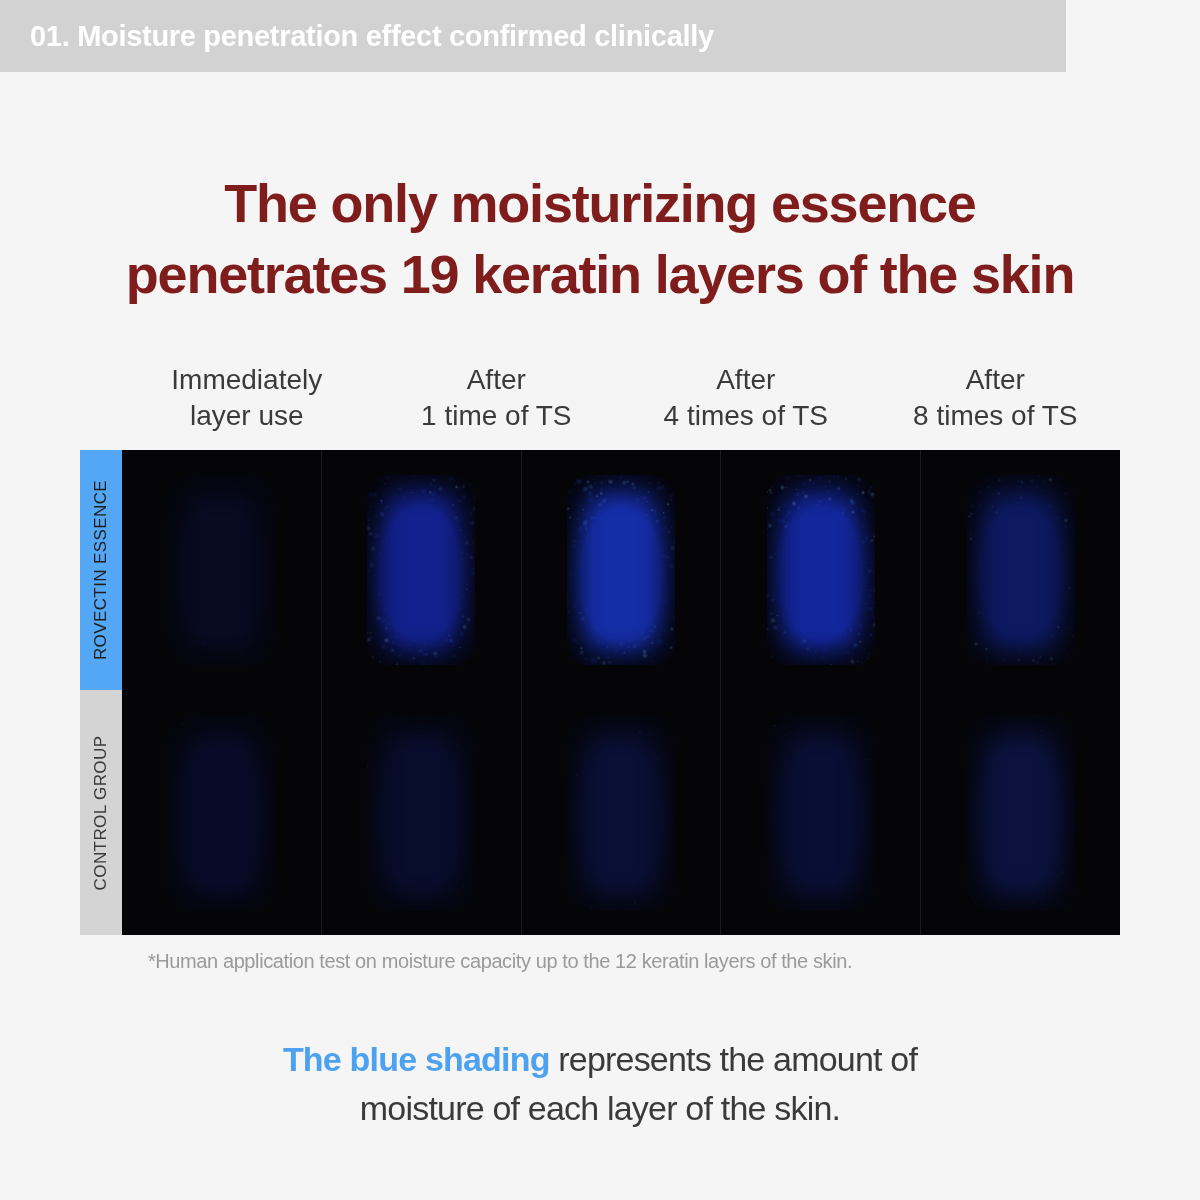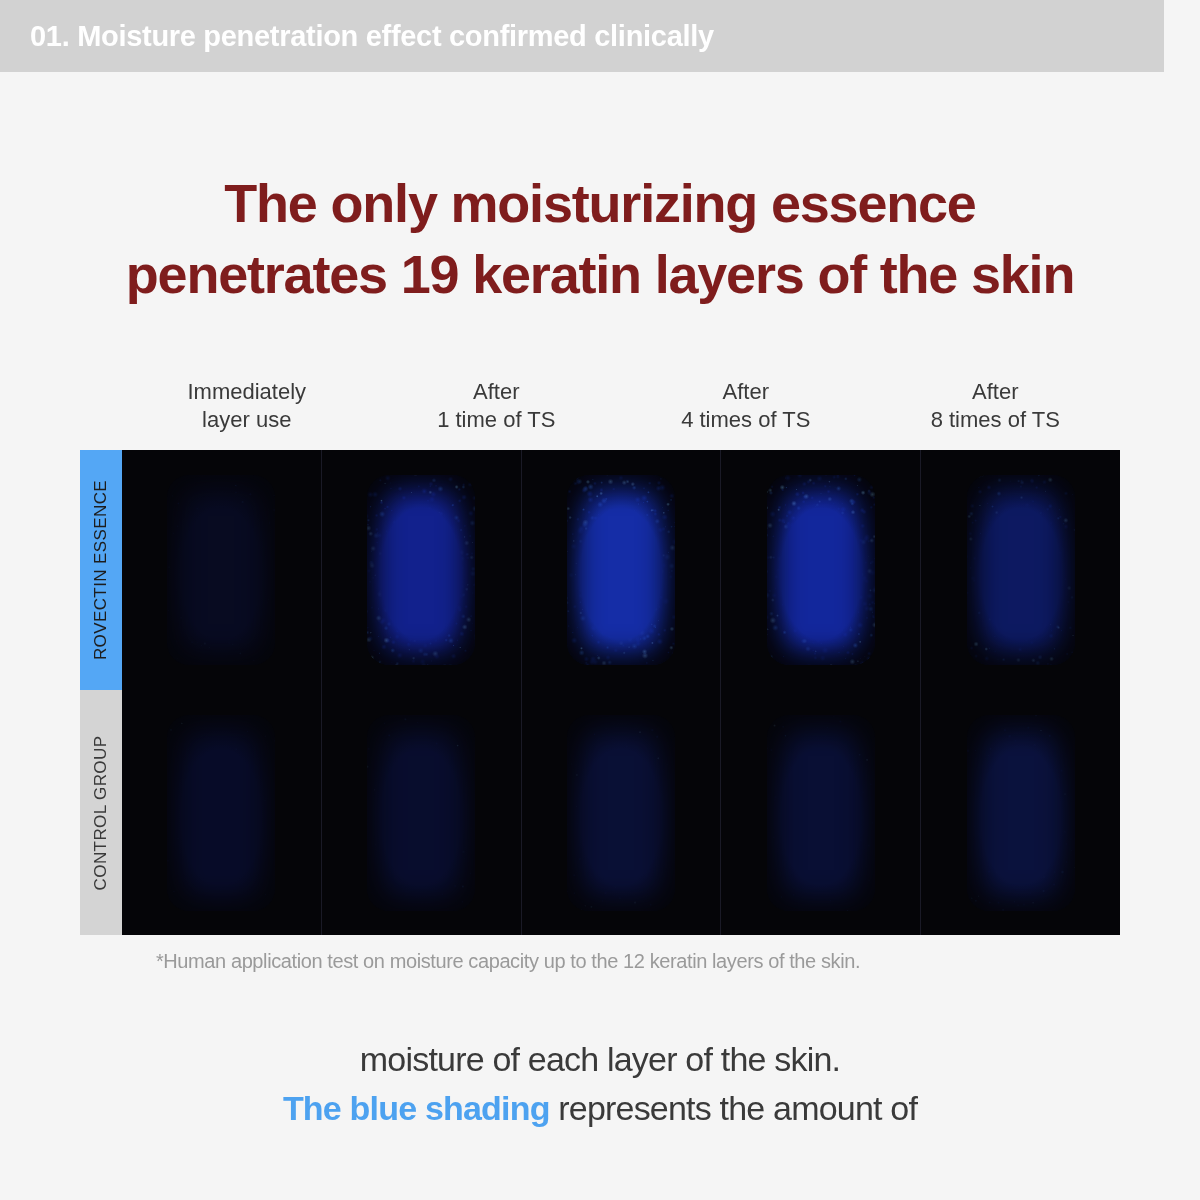--- a/index.html
+++ b/index.html
@@ -16,21 +16,21 @@
     position: relative;
     width: 1200px;
     height: 1200px;
     background: #f5f5f5;
   }
 
   
   .header-bar {
     position: absolute;
     left: 0; top: 0;
-    width: 1164px;
+    width: 1066px;
     height: 72px;
     background: #d2d2d2;
     display: flex;
     align-items: center;
   }
   .header-title {
     margin-left: 30px;
     color: #ffffff;
     font-size: 29px;
     font-weight: 700;
@@ -61,21 +61,21 @@
     display: flex;
   }
   .col-header {
     flex: 1 1 0;
     display: flex;
     flex-direction: column;
     justify-content: flex-end;
     align-items: center;
     text-align: center;
     color: #3a3a3a;
-    font-size: 22px;
+    font-size: 28px;
     line-height: 1.28;
     padding-bottom: 4px;
   }
   .col-header span { display: block; white-space: nowrap; }
 
   
   .grid-block {
     position: absolute;
     left: 80px; top: 450px;
     width: 1040px;
@@ -151,21 +151,21 @@
     transform: translate(-50%, -50%);
     width: 108px;
     height: 190px;
     border-radius: 22px;
   }
   .panel-row-bottom .sample { height: 196px; }
 
   
   .footnote {
     position: absolute;
-    left: 8px; top: 950px;
+    left: 0; top: 950px;
     width: 1000px;
     text-align: center;
     color: #9a9a9a;
     font-size: 20px;
     letter-spacing: -0.4px;
   }
 
   
   .caption {
     position: absolute;
@@ -261,17 +261,17 @@
         <div class="cell">
             <div class="sample" style="background-image: radial-gradient(78% 72% at 50% 52%, rgb(14, 26, 92) 0%, rgb(14, 26, 92) 48%, rgba(5, 6, 22, 0) 88%), radial-gradient(0.5px at 68.6% 99.1%, rgba(70, 150, 255, 0.5) 0%, rgba(10, 12, 60, 0) 100%), radial-gradient(0.6px at 8% 18%, rgba(32, 72, 215, 0.35) 0%, rgba(10, 12, 60, 0) 100%), radial-gradient(1.49px at 35.1% 7.7%, rgba(32, 72, 215, 0.35) 0%, rgba(10, 12, 60, 0) 100%), radial-gradient(1.14px at 58.4% 75%, rgba(32, 72, 215, 0.35) 0%, rgba(10, 12, 60, 0) 100%), radial-gradient(1.02px at 92.3% 75%, rgba(32, 72, 215, 0.35) 0%, rgba(10, 12, 60, 0) 100%), radial-gradient(1.28px at 92% 65.8%, rgba(32, 72, 215, 0.35) 0%, rgba(10, 12, 60, 0) 100%), radial-gradient(1.51px at 101.9% 40.8%, rgba(32, 72, 215, 0.35) 0%, rgba(10, 12, 60, 0) 100%), radial-gradient(1.7px at 101.2% 28.2%, rgba(150, 225, 255, 0.63) 0%, rgba(10, 12, 60, 0) 100%), radial-gradient(1.35px at 47.4% 97.1%, rgba(32, 72, 215, 0.35) 0%, rgba(10, 12, 60, 0) 100%), radial-gradient(1.56px at 21.9% 52.2%, rgba(32, 72, 215, 0.35) 0%, rgba(10, 12, 60, 0) 100%), radial-gradient(0.77px at 6.9% 57.1%, rgba(32, 72, 215, 0.35) 0%, rgba(10, 12, 60, 0) 100%), radial-gradient(1.4px at 35.7% 60.1%, rgba(70, 150, 255, 0.5) 0%, rgba(10, 12, 60, 0) 100%), radial-gradient(0.95px at 40.2% 25%, rgba(32, 72, 215, 0.35) 0%, rgba(10, 12, 60, 0) 100%), radial-gradient(1.67px at 39.6% 10.8%, rgba(32, 72, 215, 0.35) 0%, rgba(10, 12, 60, 0) 100%), radial-gradient(1.19px at 8.2% 94.8%, rgba(70, 150, 255, 0.5) 0%, rgba(10, 12, 60, 0) 100%), radial-gradient(1.71px at 28.8% 30.6%, rgba(70, 150, 255, 0.5) 0%, rgba(10, 12, 60, 0) 100%), radial-gradient(1.05px at 66.4% 30.5%, rgba(32, 72, 215, 0.35) 0%, rgba(10, 12, 60, 0) 100%), radial-gradient(1.19px at 81% 80.1%, rgba(32, 72, 215, 0.35) 0%, rgba(10, 12, 60, 0) 100%), radial-gradient(1.07px at 61.2% 95.8%, rgba(150, 225, 255, 0.63) 0%, rgba(10, 12, 60, 0) 100%), radial-gradient(1.28px at 24% 32.8%, rgba(32, 72, 215, 0.35) 0%, rgba(10, 12, 60, 0) 100%), radial-gradient(1.53px at 52.8% 96.7%, rgba(32, 72, 215, 0.35) 0%, rgba(10, 12, 60, 0) 100%), radial-gradient(1.42px at 33.5% 99.4%, rgba(70, 150, 255, 0.5) 0%, rgba(10, 12, 60, 0) 100%), radial-gradient(1.62px at 62.6% 15.3%, rgba(32, 72, 215, 0.35) 0%, rgba(10, 12, 60, 0) 100%), radial-gradient(1.54px at 69.1% 82.7%, rgba(32, 72, 215, 0.35) 0%, rgba(10, 12, 60, 0) 100%), radial-gradient(0.68px at 25.5% 53.7%, rgba(32, 72, 215, 0.35) 0%, rgba(10, 12, 60, 0) 100%), radial-gradient(0.57px at 75.3% 53.9%, rgba(70, 150, 255, 0.5) 0%, rgba(10, 12, 60, 0) 100%), radial-gradient(1.68px at 63.9% 22%, rgba(32, 72, 215, 0.35) 0%, rgba(10, 12, 60, 0) 100%), radial-gradient(0.99px at 53.9% 63%, rgba(150, 225, 255, 0.63) 0%, rgba(10, 12, 60, 0) 100%), radial-gradient(1.51px at 34% 80.7%, rgba(70, 150, 255, 0.5) 0%, rgba(10, 12, 60, 0) 100%), radial-gradient(0.78px at 55% 53.8%, rgba(32, 72, 215, 0.35) 0%, rgba(10, 12, 60, 0) 100%), radial-gradient(0.6px at 82.1% 2.5%, rgba(32, 72, 215, 0.35) 0%, rgba(10, 12, 60, 0) 100%), radial-gradient(1.65px at 71.2% 82.6%, rgba(70, 150, 255, 0.5) 0%, rgba(10, 12, 60, 0) 100%), radial-gradient(1.72px at 0.8% 18.3%, rgba(32, 72, 215, 0.35) 0%, rgba(10, 12, 60, 0) 100%), radial-gradient(1.27px at 43.8% 22.7%, rgba(70, 150, 255, 0.5) 0%, rgba(10, 12, 60, 0) 100%), radial-gradient(1.23px at 69.8% 26.7%, rgba(32, 72, 215, 0.35) 0%, rgba(10, 12, 60, 0) 100%), radial-gradient(1.56px at 48.1% 45.7%, rgba(32, 72, 215, 0.35) 0%, rgba(10, 12, 60, 0) 100%), radial-gradient(0.98px at 63% 25.9%, rgba(32, 72, 215, 0.35) 0%, rgba(10, 12, 60, 0) 100%), radial-gradient(1.05px at 4.4% 93.5%, rgba(70, 150, 255, 0.5) 0%, rgba(10, 12, 60, 0) 100%), radial-gradient(1.03px at 96.2% 63.3%, rgba(32, 72, 215, 0.35) 0%, rgba(10, 12, 60, 0) 100%), radial-gradient(0.65px at 96.4% 69.2%, rgba(70, 150, 255, 0.5) 0%, rgba(10, 12, 60, 0) 100%), radial-gradient(0.55px at 35.5% 53.8%, rgba(70, 150, 255, 0.5) 0%, rgba(10, 12, 60, 0) 100%), radial-gradient(1.44px at 76.6% 10.6%, rgba(32, 72, 215, 0.35) 0%, rgba(10, 12, 60, 0) 100%), radial-gradient(1.39px at 29.2% 95.8%, rgba(32, 72, 215, 0.35) 0%, rgba(10, 12, 60, 0) 100%), radial-gradient(1.01px at 68.1% 60.4%, rgba(70, 150, 255, 0.5) 0%, rgba(10, 12, 60, 0) 100%), radial-gradient(1.3px at 21% 95.7%, rgba(32, 72, 215, 0.35) 0%, rgba(10, 12, 60, 0) 100%), radial-gradient(1.35px at 69.7% 61.7%, rgba(70, 150, 255, 0.5) 0%, rgba(10, 12, 60, 0) 100%), radial-gradient(0.87px at 43.8% 95.3%, rgba(70, 150, 255, 0.5) 0%, rgba(10, 12, 60, 0) 100%), radial-gradient(1.52px at 87.5% 28.4%, rgba(32, 72, 215, 0.35) 0%, rgba(10, 12, 60, 0) 100%), radial-gradient(1.41px at 70.9% 89.8%, rgba(70, 150, 255, 0.5) 0%, rgba(10, 12, 60, 0) 100%), radial-gradient(1.34px at 56.8% 6.5%, rgba(32, 72, 215, 0.35) 0%, rgba(10, 12, 60, 0) 100%), radial-gradient(0.73px at 10.9% 92.4%, rgba(150, 225, 255, 0.63) 0%, rgba(10, 12, 60, 0) 100%), radial-gradient(1.41px at 90.6% 59.6%, rgba(70, 150, 255, 0.5) 0%, rgba(10, 12, 60, 0) 100%), radial-gradient(0.7px at 19.5% 20.5%, rgba(70, 150, 255, 0.5) 0%, rgba(10, 12, 60, 0) 100%), radial-gradient(0.85px at 100.9% 68.2%, rgba(32, 72, 215, 0.35) 0%, rgba(10, 12, 60, 0) 100%), radial-gradient(1.04px at 100.2% 77.9%, rgba(150, 225, 255, 0.63) 0%, rgba(10, 12, 60, 0) 100%), radial-gradient(1.4px at 33.5% 46.9%, rgba(150, 225, 255, 0.63) 0%, rgba(10, 12, 60, 0) 100%), radial-gradient(1.24px at 44.9% 13.2%, rgba(32, 72, 215, 0.35) 0%, rgba(10, 12, 60, 0) 100%), radial-gradient(0.62px at 43.6% 41.7%, rgba(70, 150, 255, 0.5) 0%, rgba(10, 12, 60, 0) 100%), radial-gradient(1.1px at 21.9% 17.3%, rgba(32, 72, 215, 0.35) 0%, rgba(10, 12, 60, 0) 100%), radial-gradient(1.41px at 27.8% 80.1%, rgba(150, 225, 255, 0.63) 0%, rgba(10, 12, 60, 0) 100%), radial-gradient(1.72px at 88.4% 80.1%, rgba(70, 150, 255, 0.5) 0%, rgba(10, 12, 60, 0) 100%), radial-gradient(0.57px at 31.7% 26.7%, rgba(32, 72, 215, 0.35) 0%, rgba(10, 12, 60, 0) 100%), radial-gradient(1.36px at 63.9% 0.2%, rgba(70, 150, 255, 0.5) 0%, rgba(10, 12, 60, 0) 100%), radial-gradient(0.84px at 68.5% 7.9%, rgba(150, 225, 255, 0.63) 0%, rgba(10, 12, 60, 0) 100%), radial-gradient(1.43px at 90.7% 40.4%, rgba(150, 225, 255, 0.63) 0%, rgba(10, 12, 60, 0) 100%), radial-gradient(1px at 82% 59.6%, rgba(150, 225, 255, 0.63) 0%, rgba(10, 12, 60, 0) 100%), radial-gradient(1.58px at 100.7% 63.2%, rgba(70, 150, 255, 0.5) 0%, rgba(10, 12, 60, 0) 100%), radial-gradient(0.95px at 58.6% 90.9%, rgba(32, 72, 215, 0.35) 0%, rgba(10, 12, 60, 0) 100%), radial-gradient(1.65px at 20.5% 79.9%, rgba(32, 72, 215, 0.35) 0%, rgba(10, 12, 60, 0) 100%), radial-gradient(1.36px at 80.6% 86.5%, rgba(32, 72, 215, 0.35) 0%, rgba(10, 12, 60, 0) 100%); background-color: rgb(5, 6, 15); box-shadow: rgba(4, 5, 14, 0.92) 0px 0px 26px 10px inset; opacity: 0.63;"></div>
           </div>
       </div>
     </div>
   </div>
 
   <div class="footnote">*Human application test on moisture capacity up to the 12 keratin layers of the skin.</div>
 
   <div class="caption">
+    <span class="cap-line"><span class="cap-accent" style="color: rgb(77, 162, 240);">The blue shading</span><span> represents the amount of</span></span>
     <span class="cap-line">moisture of each layer of the skin.</span>
-    <span class="cap-line"><span class="cap-accent" style="color: rgb(77, 162, 240);">The blue shading</span><span> represents the amount of</span></span>
   </div>
 
 </div>
 
 </body></html>

